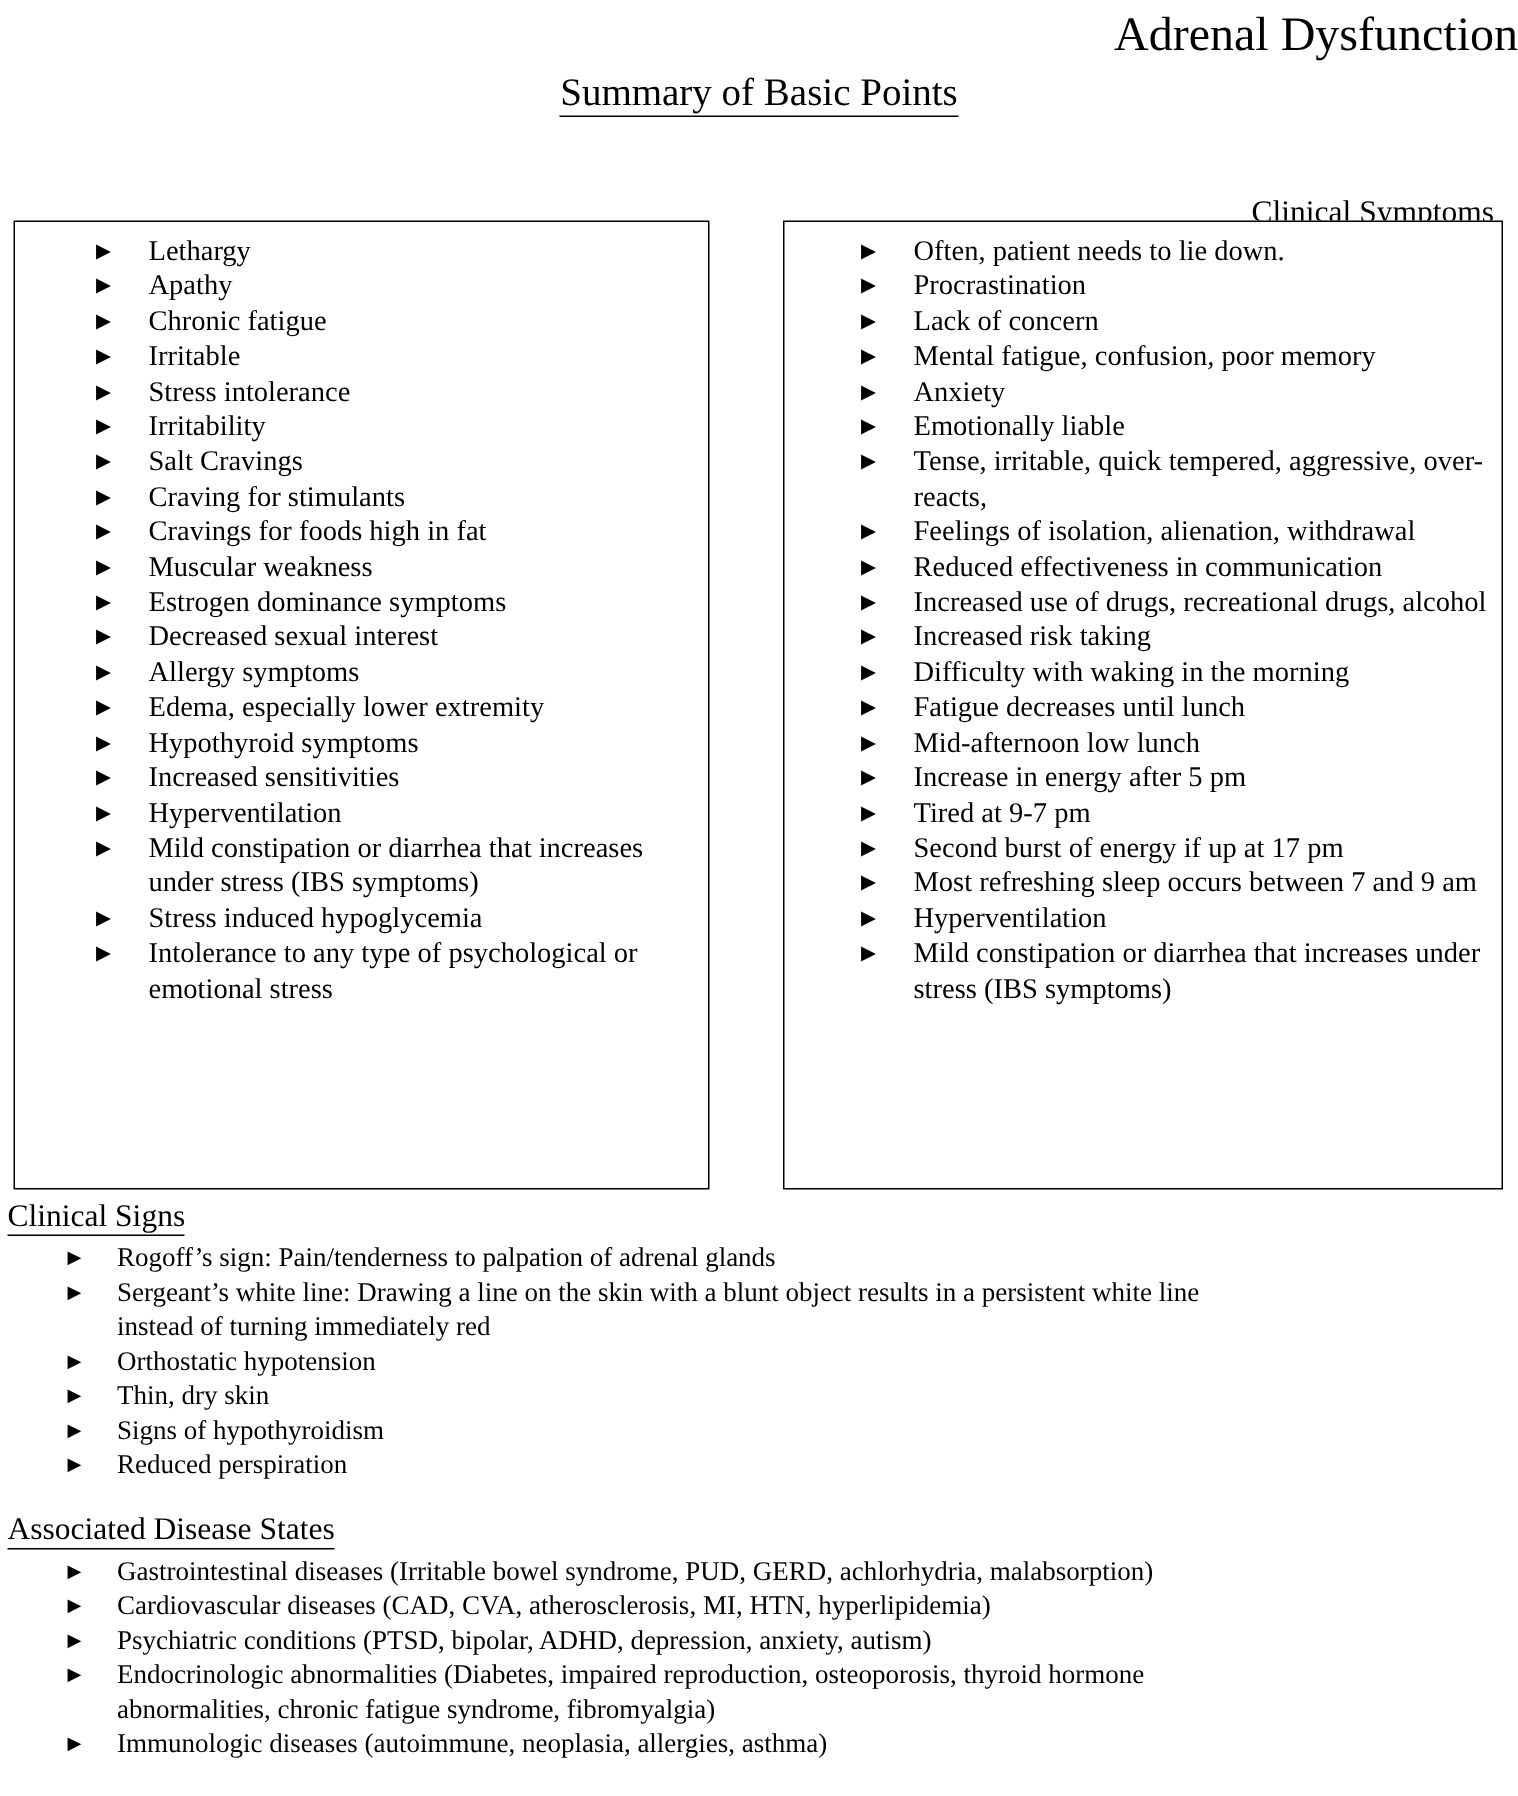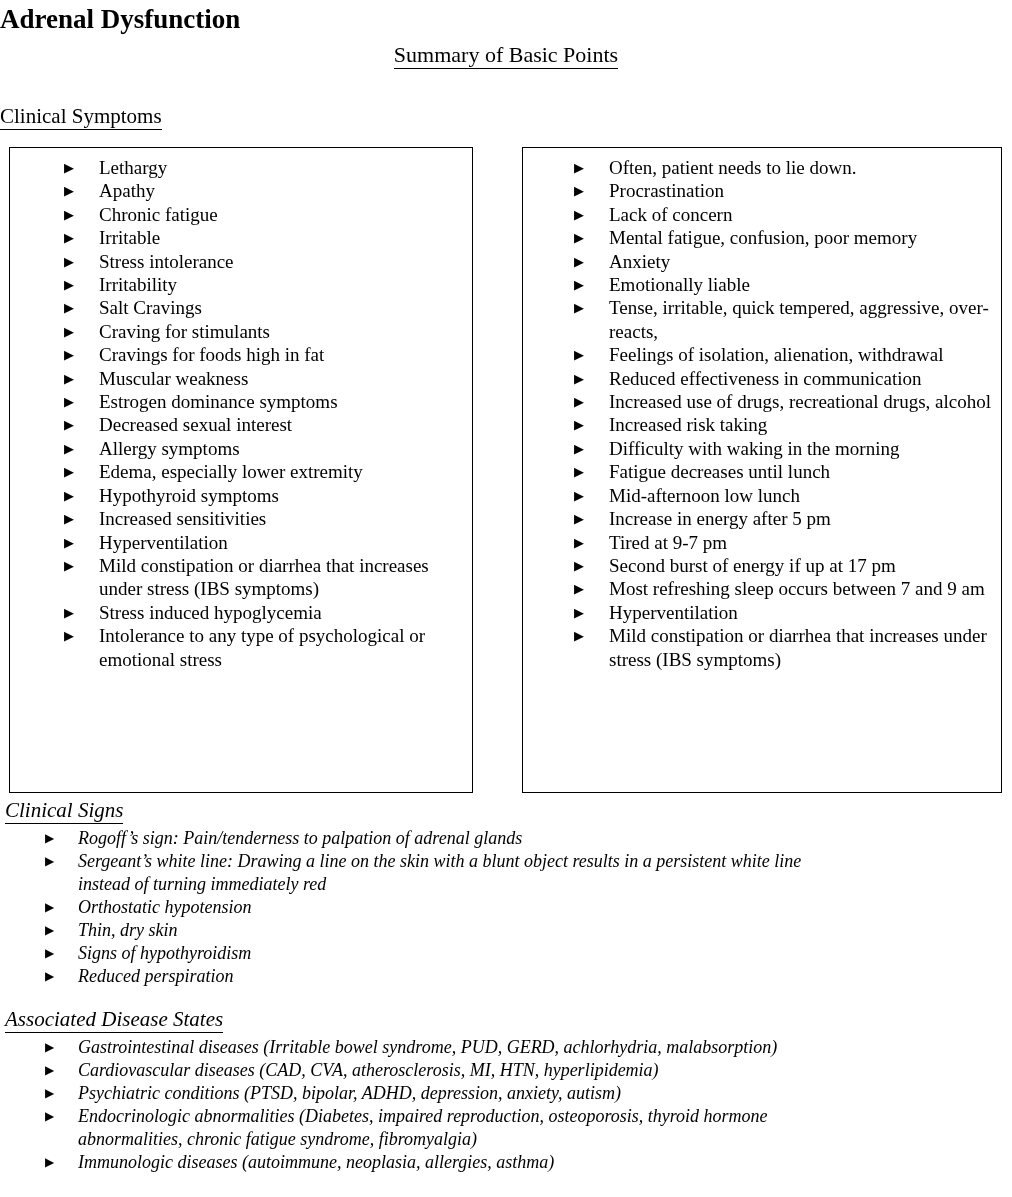--- a/index.html
+++ b/index.html
@@ -12,45 +12,45 @@
     width: 1012px;
     height: 1197px;
     position: relative;
     font-family: "Liberation Serif", "DejaVu Serif", serif;
     color: #000000;
     overflow: hidden;
   }
 
   
   .doc-title {
-    text-align: left;
-    font-size: 27px;
-    font-weight: bold;
+    text-align: right;
+    font-size: 32px;
+    font-weight: normal;
     line-height: 1.0;
     margin: 0;
     padding-top: 6px;
     letter-spacing: 0px;
   }
   .doc-subtitle {
     text-align: center;
-    font-size: 22px;
+    font-size: 26px;
     font-weight: normal;
     line-height: 1.0;
     margin: 0;
     padding-top: 11px;
   }
   .doc-subtitle span {
     border-bottom: 1px solid #000;
     padding-bottom: 1px;
   }
   .section-title-center {
-    text-align: left;
+    text-align: right;
     font-size: 21px;
     font-weight: normal;
-    margin: 0;
+    margin: 16px;
     padding-top: 38px;
   }
   .section-title-center span {
     border-bottom: 1px solid #000;
     padding-bottom: 1px;
   }
 
   
   .columns {
     position: absolute;
@@ -115,21 +115,20 @@
     padding-top: 8px;
     padding-left: 51px;
   }
   .box.right ul.blist > li { padding-left: 35px; }
 
   
   .lower-section {
     position: absolute;
     left: 0;
     width: 856px;
-    font-style: italic;
   }
   .lower-section .sec-head {
     font-size: 21px;
     line-height: 24px;
     margin: 0;
     padding-left: 5px;
     font-weight: normal;
   }
   .lower-section .sec-head span {
     border-bottom: 1px solid #000;

